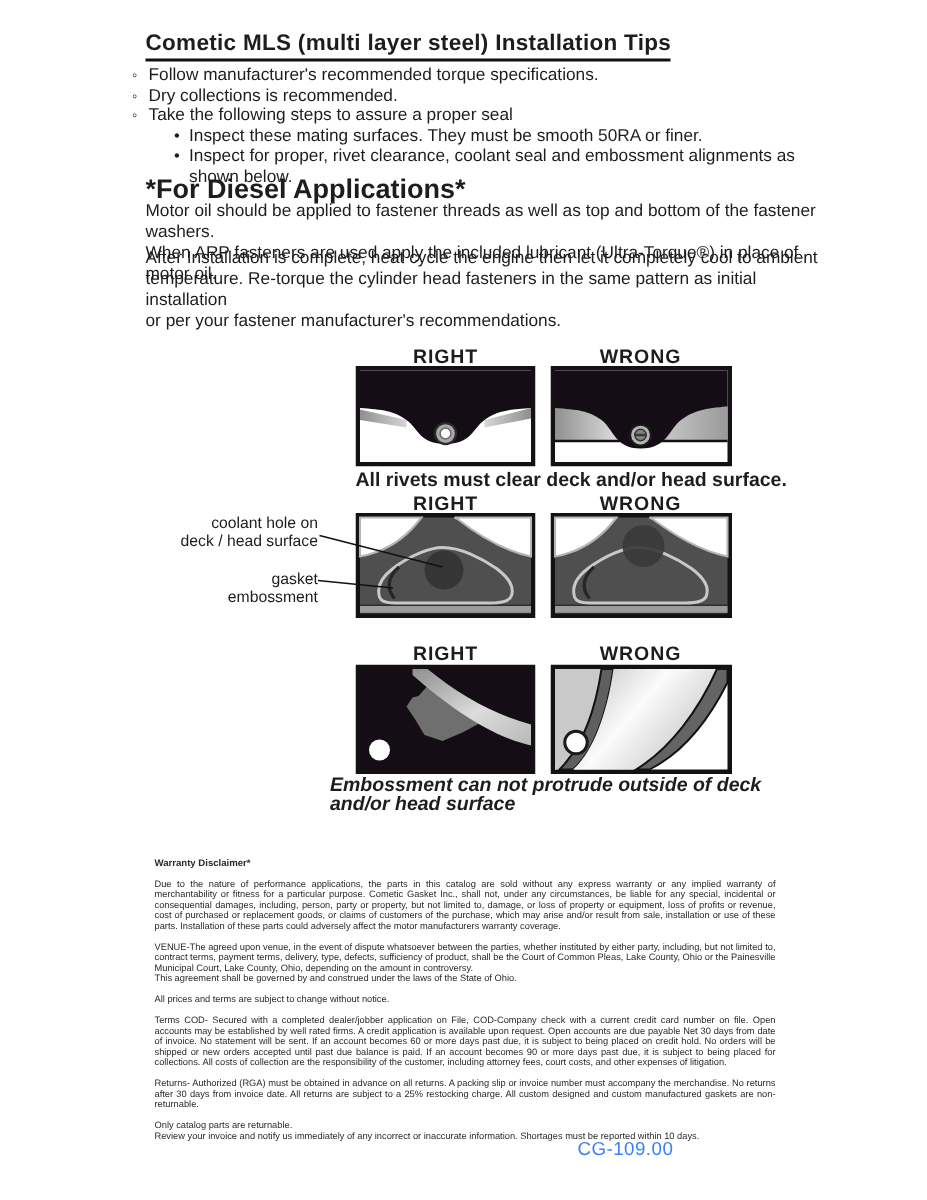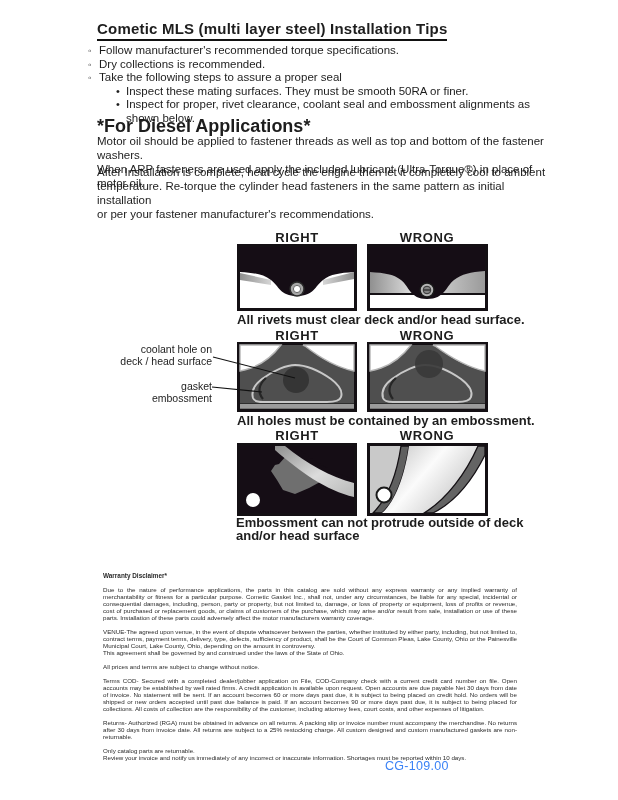--- a/index.html
+++ b/index.html
@@ -148,21 +148,20 @@
       <path d="M29,36 C22,42 20,50 26,57" fill="none" stroke="#262626" stroke-width="2.2"></path>
       <circle cx="62" cy="22" r="14" fill="#3a3a3a" opacity="0.92"></circle>
     </svg>
   </div>
 
   <svg class="abs" style="left:205px;top:340px;pointer-events:none;z-index:5;" width="100" height="60" viewBox="0 0 100 60">
     <line x1="8" y1="17" x2="90" y2="38" stroke="#111111" stroke-width="1.1"></line>
     <line x1="7" y1="47" x2="57" y2="52" stroke="#111111" stroke-width="1.1"></line>
   </svg>
 
-  <div class="abs caption" style="left:237px;top:414px;">All holes must be contained by an embossment.</div>
 
   <div class="abs dg-label" style="left:237px;top:428px;">RIGHT</div>
   <div class="abs dg-label" style="left:367px;top:428px;">WRONG</div>
 
   <div class="abs dg-box" style="left:237px;top:443px;">
     <svg width="120" height="73" viewBox="0 0 120 73">
       <defs>
         <linearGradient id="g5" x1="0" y1="0" x2="1" y2="1">
           <stop offset="0" stop-color="#8f8f8f"></stop>
             <stop offset="0.55" stop-color="#dcdcdc"></stop>
@@ -188,21 +187,21 @@
       </defs>
       <rect x="1.5" y="1.5" width="118" height="70" fill="#ffffff" stroke="#141014" stroke-width="3"></rect>
       <path d="M3,3 H34 C30,30 21,55 6,70 H3 Z" fill="#c9c9c9"></path>
       <path d="M34,3 H42 C38,31 29,58 15,70 H6 C21,55 30,30 34,3 Z" fill="#5f5f5f" stroke="#141014" stroke-width="1.3"></path>
       <path d="M42,3 H111 C99,30 80,56 57,70 H15 C29,58 38,31 42,3 Z" fill="url(#g6)"></path>
       <path d="M111,3 H118 V12 C104,40 86,60 66,70 H57 C80,56 99,30 111,3 Z" fill="#646464" stroke="#141014" stroke-width="1.3"></path>
       <circle cx="17" cy="52" r="7.5" fill="#ffffff" stroke="#1a1a1a" stroke-width="2"></circle>
     </svg>
   </div>
 
-  <div class="abs caption pre" style="left:236px;top:516px;">Embossment can not protrude outside of deck
+  <div class="abs caption pre" style="left:220px;top:516px;font-style:italic;">Embossment can not protrude outside of deck
 and/or head surface</div>
 
   <div class="abs warranty">
     <p class="wh">Warranty Disclaimer*</p>
     <p class="pre">Due to the nature of performance applications, the parts in this catalog are sold without any express warranty or any implied warranty of merchantability or fitness for a particular purpose.  Cometic Gasket Inc., shall not, under any circumstances, be liable for any special, incidental or consequential damages, including, person, party or property, but not limited to, damage, or loss of property or equipment, loss of profits or revenue, cost of purchased or replacement goods, or claims of customers of the purchase, which may arise and/or result from sale, installation or use of these parts.  Installation of these parts could adversely affect the motor manufacturers warranty coverage.</p>
     <p class="pre">VENUE-The agreed upon venue, in the event of dispute whatsoever between the parties, whether instituted by either party, including, but not limited to, contract terms, payment terms, delivery, type, defects, sufficiency of product, shall be the Court of Common Pleas, Lake County, Ohio or the Painesville Municipal Court, Lake County, Ohio, depending on the amount in controversy.
 This agreement shall be governed by and construed under the laws of the State of Ohio.</p>
     <p class="pre">All prices and terms are subject to change without notice.</p>
     <p class="pre">Terms COD- Secured with a completed dealer/jobber application on File, COD-Company check with a current credit card number on file.  Open accounts may be established by well rated firms.  A credit application is available upon request.  Open accounts are due payable Net 30 days from date of invoice.  No statement will be sent.  If an account becomes 60 or more days past due, it is subject to being placed on credit hold.  No orders will be shipped or new orders accepted until past due balance is paid.  If an account becomes 90 or more days past due, it is subject to being placed for collections.  All costs of collection are the responsibility of the customer, including attorney fees, court costs, and other expenses of litigation.</p>
     <p class="pre">Returns- Authorized (RGA) must be obtained in advance on all returns.  A packing slip or invoice number must accompany the merchandise.  No returns after 30 days from invoice date.  All returns are subject to a 25% restocking charge.  All custom designed and custom manufactured gaskets are non-returnable.</p>

